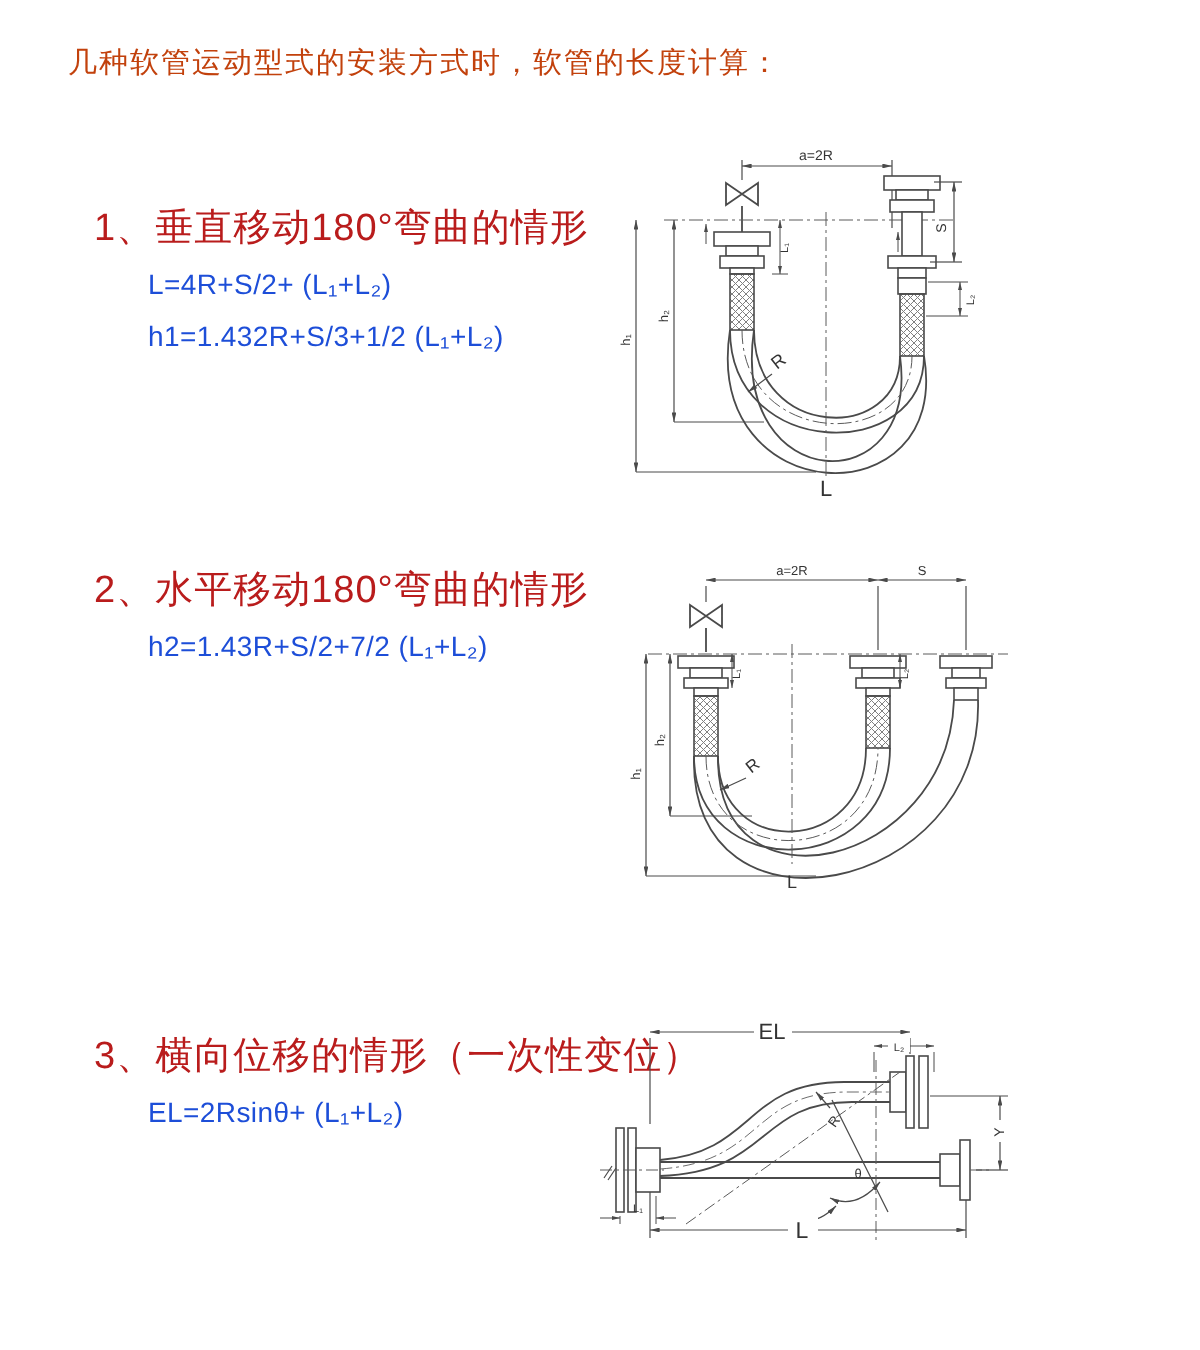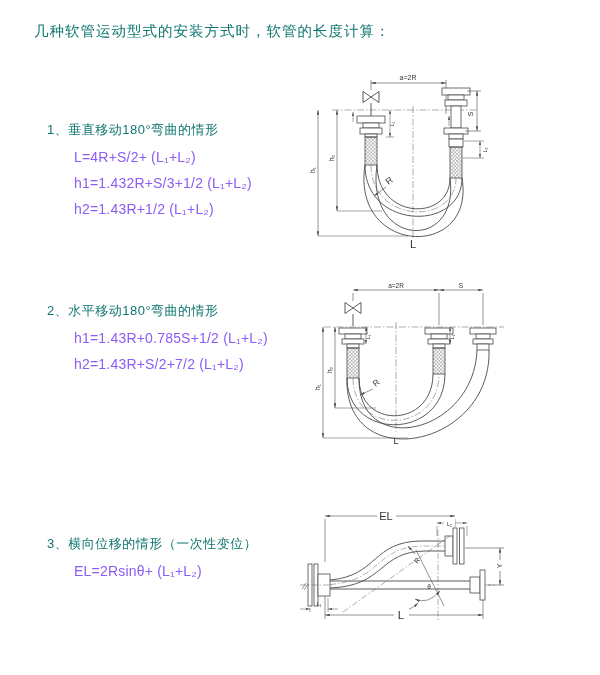--- a/index.html
+++ b/index.html
@@ -4,49 +4,47 @@
 <style>
   html,body{margin:0;padding:0;}
   body{
     width:600px;height:675px;position:relative;overflow:hidden;
     background:#ffffff;
     font-family:"Liberation Sans","DejaVu Sans",sans-serif;
     color:#1c1c1c;
   }
   .title{
     position:absolute;left:34px;top:22px;
-    font-size:14.5px;letter-spacing:1px;color:#0f766e;
+    font-size:14.5px;letter-spacing:1px;color:#c2410c;
   }
   .section{position:absolute;left:47px;}
-  .heading{font-size:13px;color:#0f766e;letter-spacing:0.5px;height:15px;line-height:15px;margin-bottom:13px;margin-top:15px;}
-  .formula{font-size:14px;color:#8b5cf6;padding-left:27px;height:14px;line-height:14px;margin-bottom:12px;letter-spacing:0.2px;}
+  .heading{font-size:19px;color:#b91c1c;letter-spacing:0.5px;height:15px;line-height:15px;margin-bottom:13px;}
+  .formula{font-size:14px;color:#1d4ed8;padding-left:27px;height:14px;line-height:14px;margin-bottom:12px;letter-spacing:0.2px;}
   #sec1{top:107px;}
   #sec2{top:288px;}
   #sec3{top:521px;}
   .diag{position:absolute;}
   #d1{left:310px;top:70px;}
   #d2{left:308px;top:282px;}
   #d3{left:298px;top:500px;}
   svg text{font-family:"Liberation Sans","DejaVu Sans",sans-serif;fill:#333;}
 </style>
 </head>
 <body>
 
 <div class="title">几种软管运动型式的安装方式时，软管的长度计算：</div>
 
 <div class="section" id="sec1">
   <div class="heading">1、垂直移动180°弯曲的情形</div>
   <div class="formula">L=4R+S/2+ (L₁+L₂)</div>
   <div class="formula">h1=1.432R+S/3+1/2 (L₁+L₂)</div>
-  <div class="formula">h2=1.43R+1/2 (L₁+L₂)</div>
 </div>
 
 <div class="section" id="sec2">
   <div class="heading">2、水平移动180°弯曲的情形</div>
-  <div class="formula">h1=1.43R+0.785S+1/2 (L₁+L₂)</div>
   <div class="formula">h2=1.43R+S/2+7/2 (L₁+L₂)</div>
 </div>
 
 <div class="section" id="sec3">
   <div class="heading">3、横向位移的情形（一次性变位）</div>
   <div class="formula">EL=2Rsinθ+ (L₁+L₂)</div>
 </div>
 
 <svg id="d1" class="diag" width="240" height="182" viewBox="0 0 240 182">
   <defs>

